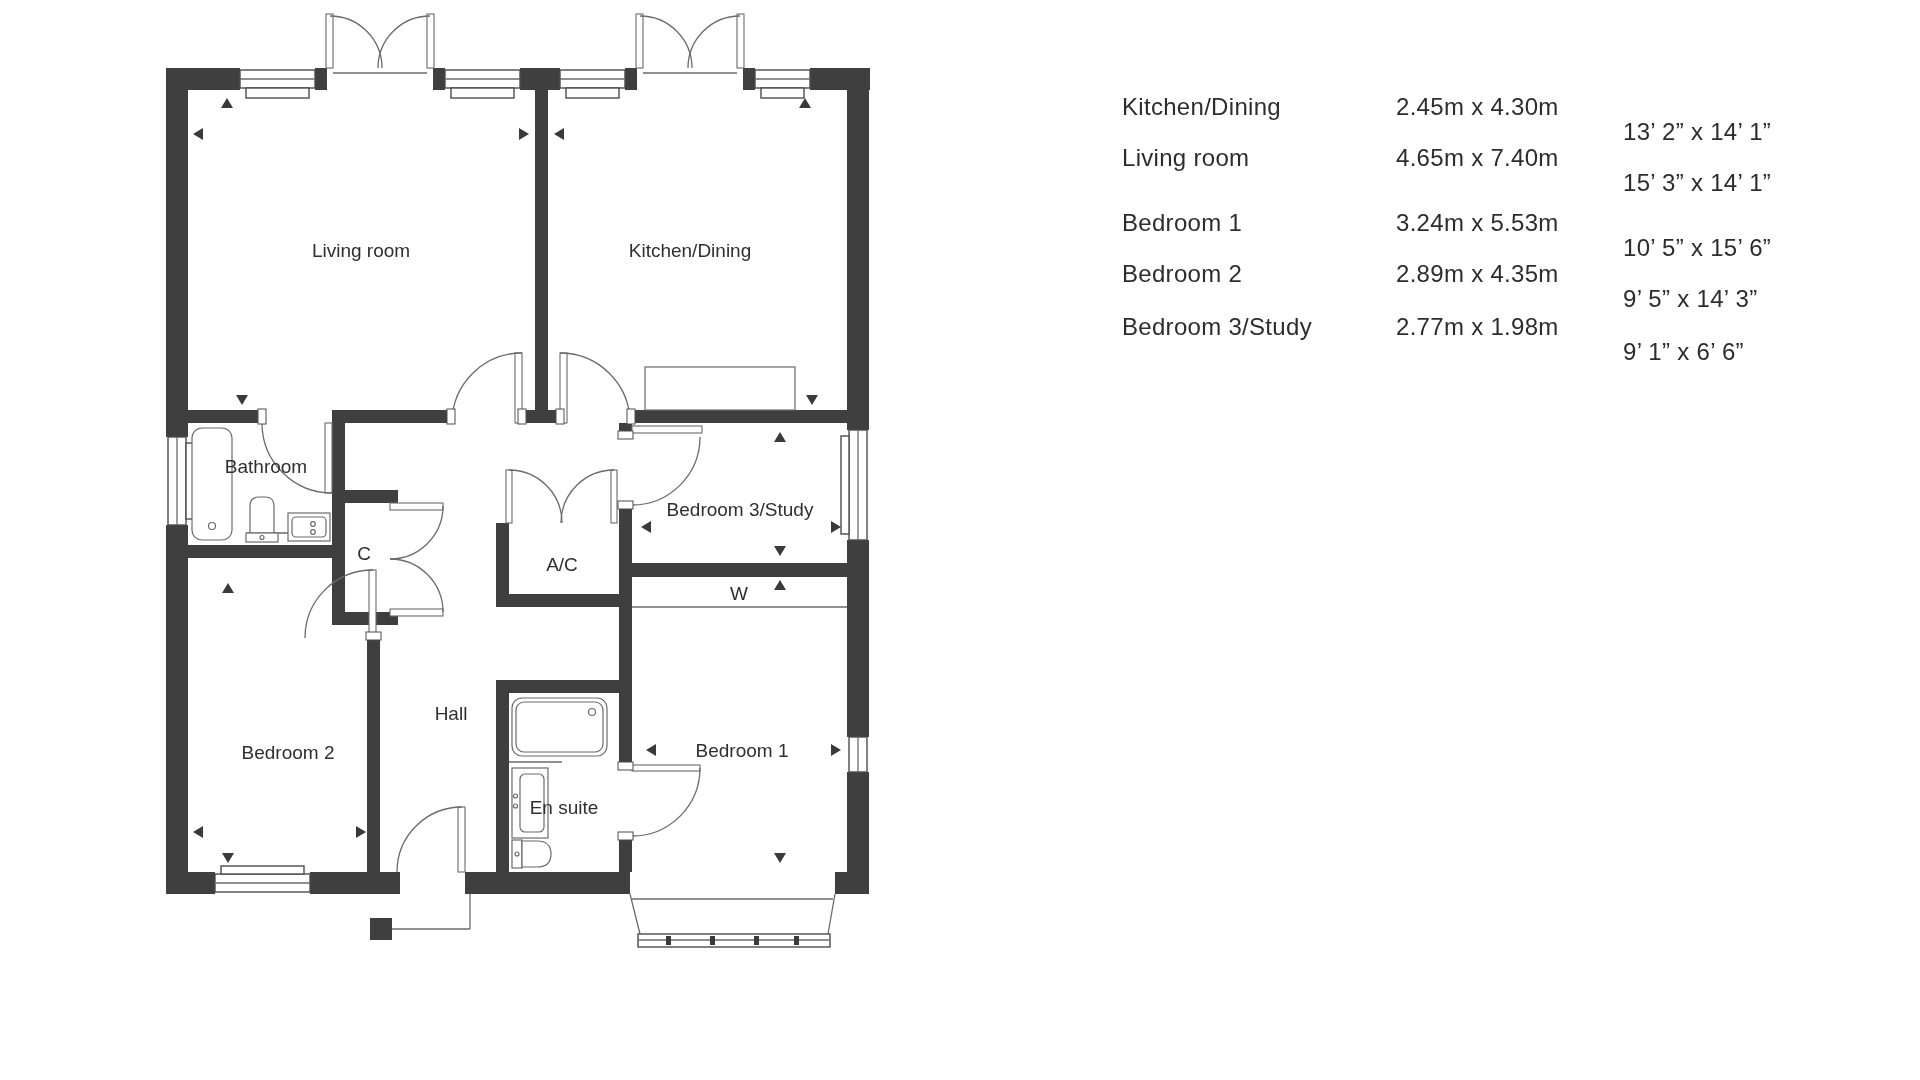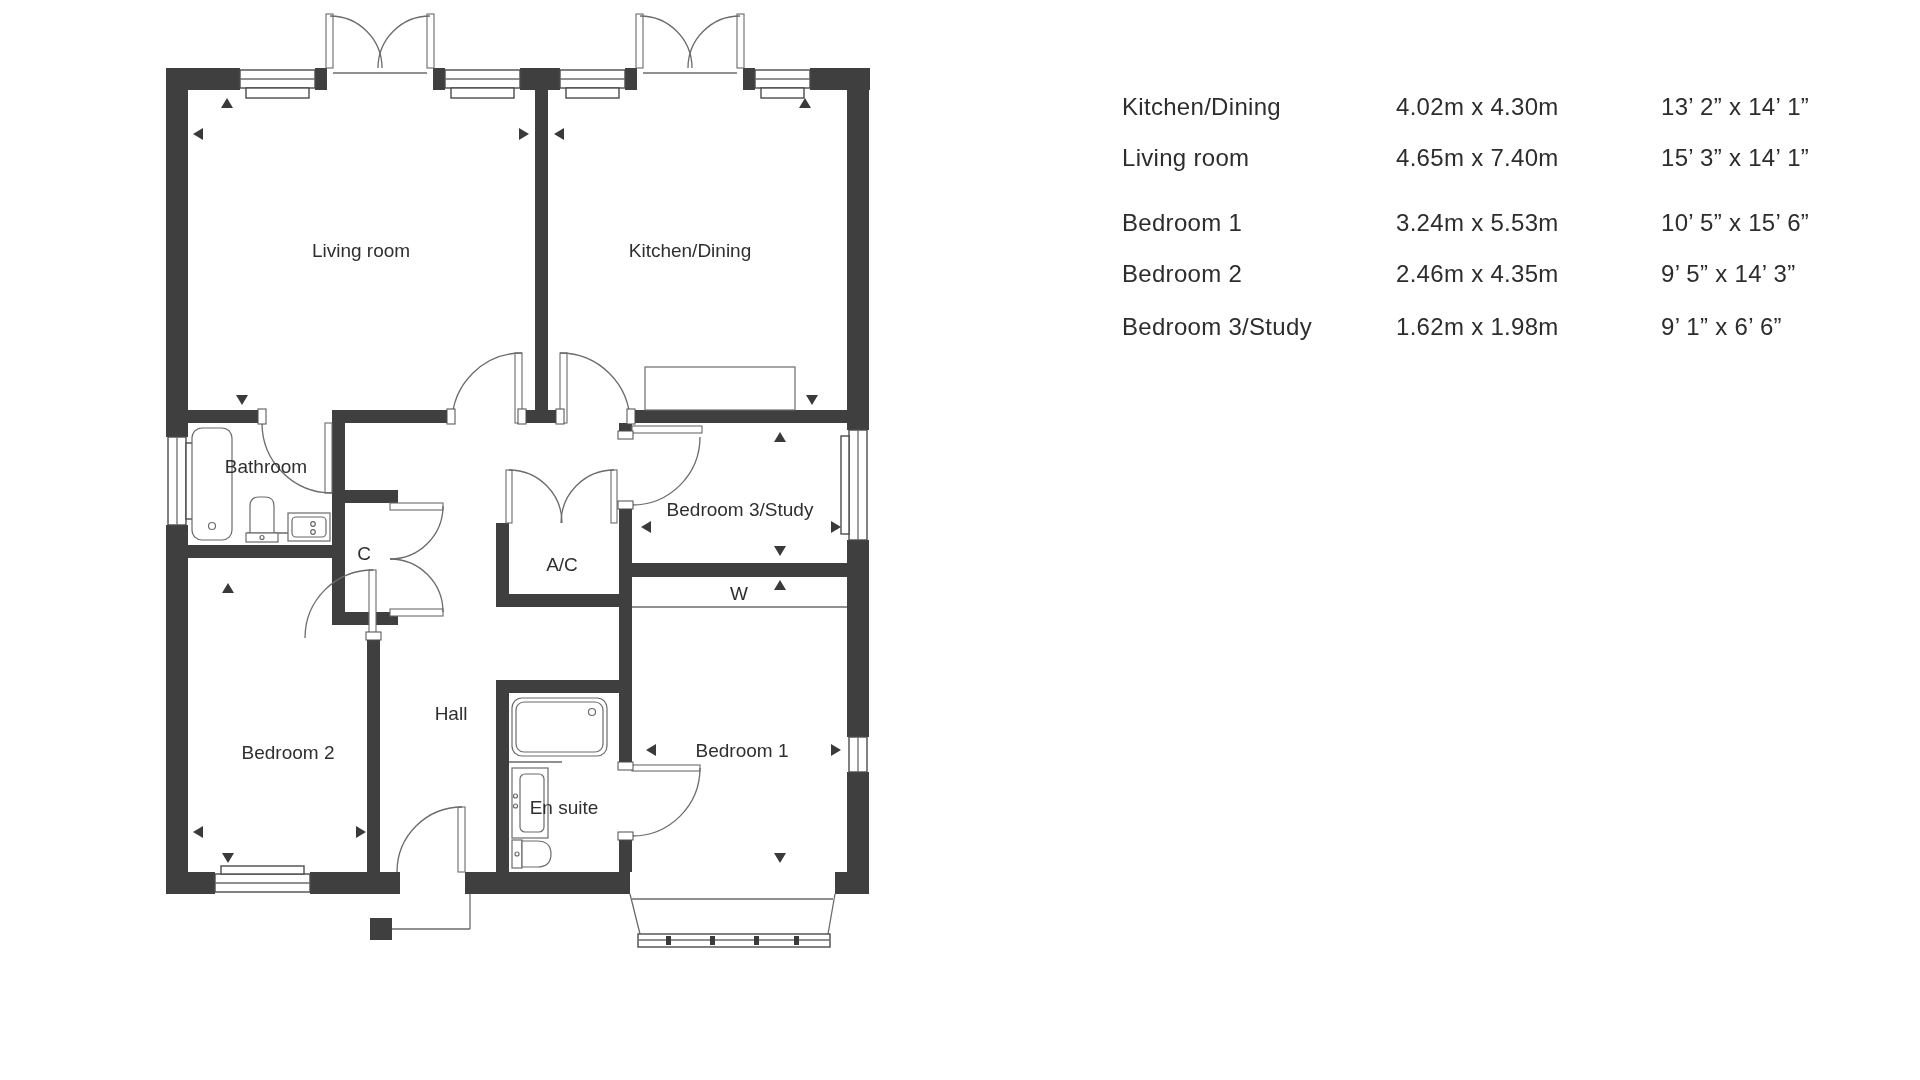--- a/index.html
+++ b/index.html
@@ -12,21 +12,21 @@
   .fix{stroke:#6b6b6b;stroke-width:1.2;fill:#ffffff;}
   .win{fill:#ffffff;stroke:#4c4c4c;stroke-width:1.4;}
   .leaf{fill:#ffffff;stroke:#6b6b6b;stroke-width:1.1;}
   .jamb{fill:#ffffff;stroke:#4c4c4c;stroke-width:1;}
   .tri{fill:#3a3a3a;}
   .room-label{font-family:"Liberation Sans", sans-serif;font-size:19px;fill:#2f2f2f;text-anchor:middle;}
   .dim-table{position:absolute;left:1122px;top:0;width:760px;height:400px;color:#2d2d2d;}
   .dim-row{position:absolute;left:0;height:30px;font-size:24px;letter-spacing:0.3px;white-space:nowrap;}
   .dim-row .name{position:absolute;left:0;}
   .dim-row .metric{position:absolute;left:274px;}
-  .dim-row .imperial{position:absolute;left:539px;}
+  .dim-row .imperial{position:absolute;left:501px;margin-top:25px;}
 </style>
 </head>
 <body>
 
 <div class="stage">
 
 <svg width="1920" height="1080" viewBox="0 0 1920 1080">
 
   <g>
 
@@ -256,37 +256,37 @@
     <text class="room-label" x="451" y="720">Hall</text>
     <text class="room-label" x="288" y="759">Bedroom 2</text>
     <text class="room-label" x="564" y="814">En suite</text>
     <text class="room-label" x="742" y="757">Bedroom 1</text>
   </g>
 </svg>
 
   <div class="dim-table">
     <div class="dim-row" style="top:93px">
       <span class="name">Kitchen/Dining</span>
-      <span class="metric">4.02m x 4.30m</span>
+      <span class="metric">2.45m x 4.30m</span>
       <span class="imperial">13’ 2” x 14’ 1”</span>
     </div>
     <div class="dim-row" style="top:144px">
       <span class="name">Living room</span>
       <span class="metric">4.65m x 7.40m</span>
       <span class="imperial">15’ 3” x 14’ 1”</span>
     </div>
     <div class="dim-row" style="top:209px">
       <span class="name">Bedroom 1</span>
       <span class="metric">3.24m x 5.53m</span>
       <span class="imperial">10’ 5” x 15’ 6”</span>
     </div>
     <div class="dim-row" style="top:260px">
       <span class="name">Bedroom 2</span>
-      <span class="metric">2.46m x 4.35m</span>
+      <span class="metric">2.89m x 4.35m</span>
       <span class="imperial">9’ 5” x 14’ 3”</span>
     </div>
     <div class="dim-row" style="top:313px">
       <span class="name">Bedroom 3/Study</span>
-      <span class="metric">1.62m x 1.98m</span>
+      <span class="metric">2.77m x 1.98m</span>
       <span class="imperial">9’ 1” x 6’ 6”</span>
     </div>
   </div>
 </div>
 
 </body></html>

